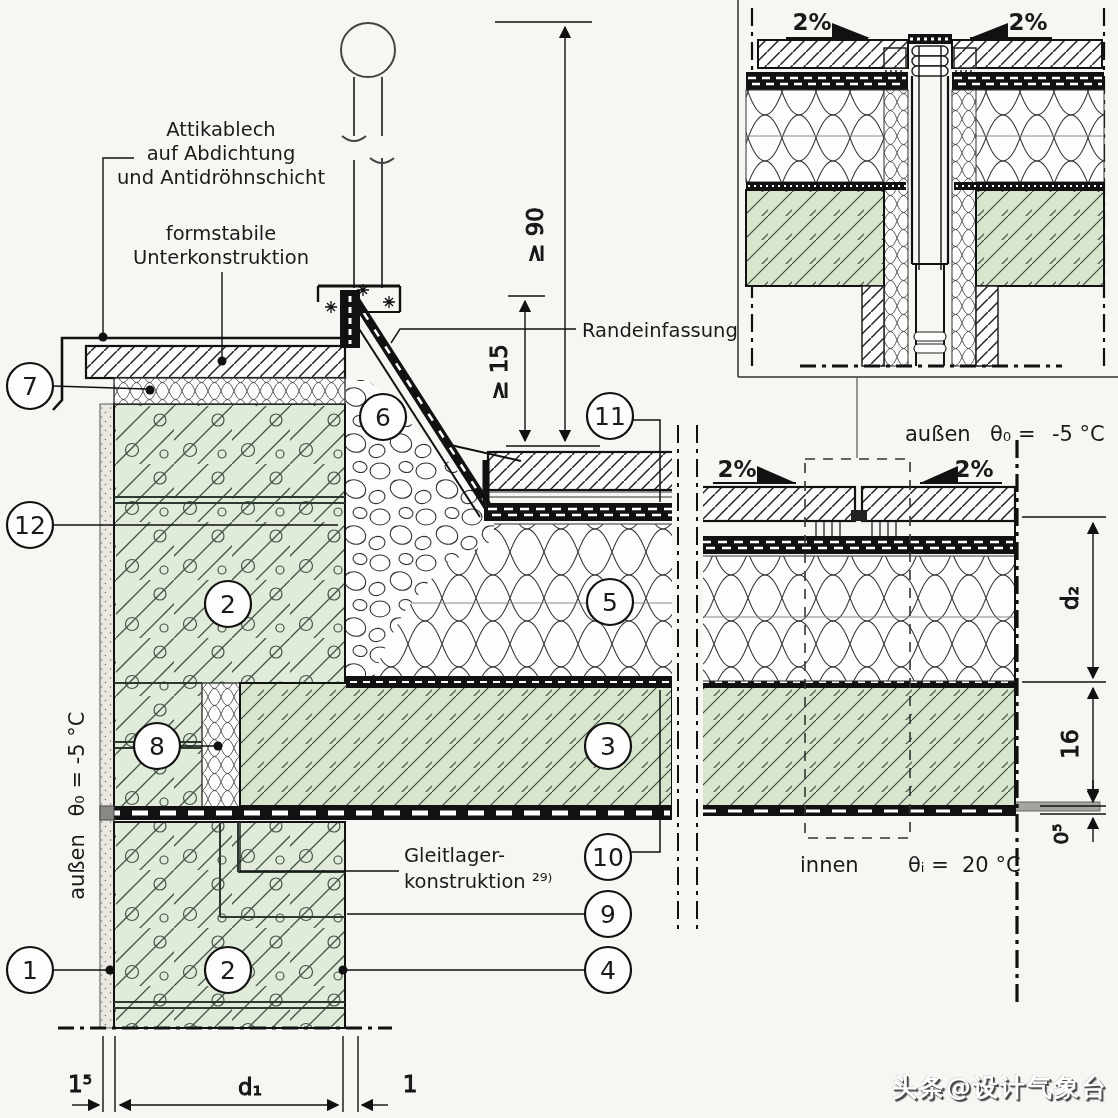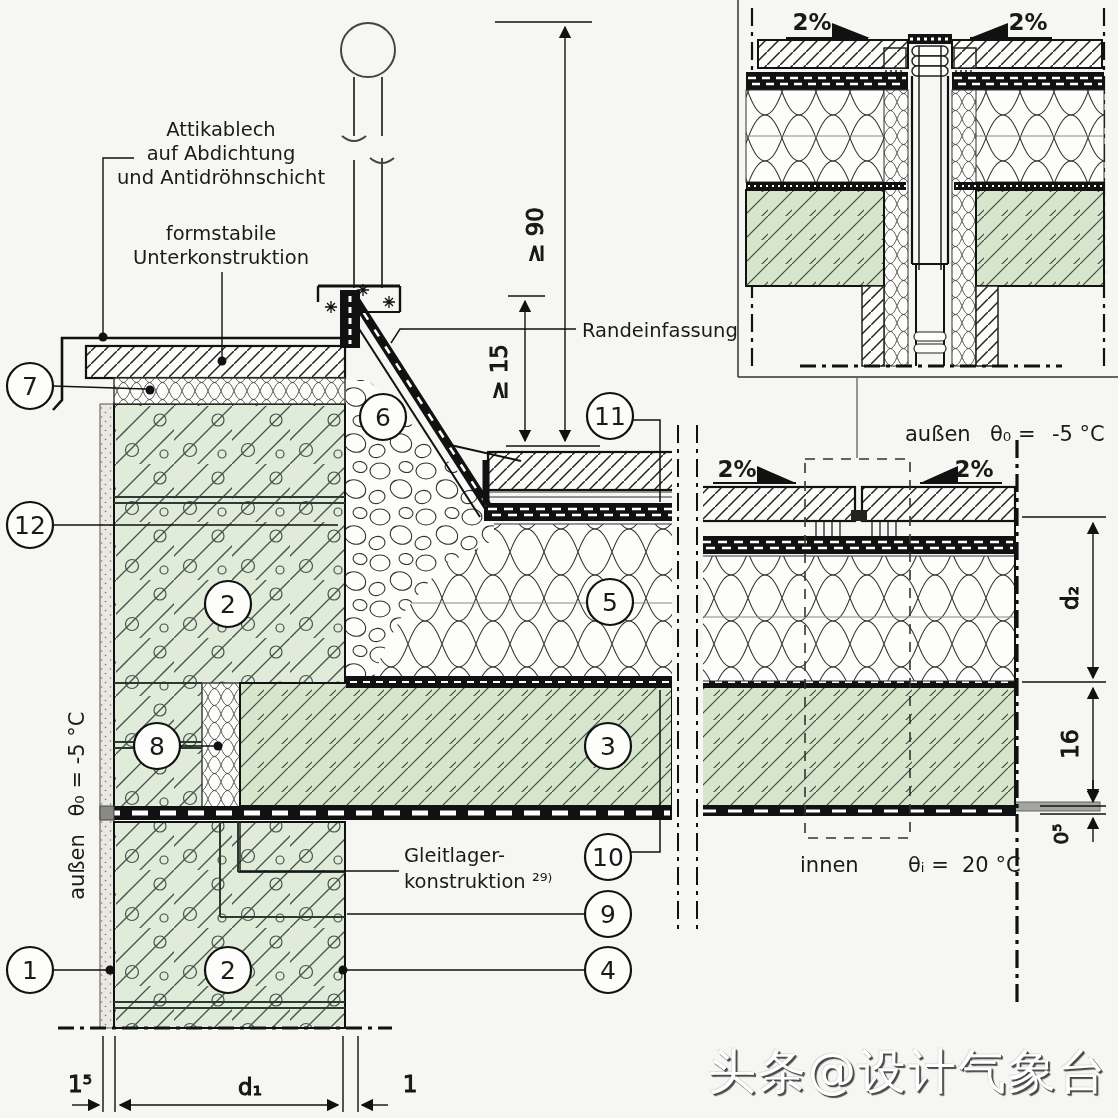--- a/index.html
+++ b/index.html
@@ -6,21 +6,21 @@
   .stage{position:relative;width:1118px;height:1118px;background:#f6f6f3;overflow:hidden;
          font-family:"DejaVu Sans","Liberation Sans",sans-serif;}
   svg{position:absolute;left:0;top:0;}
   svg text{fill:#1a1a1a;font-family:"DejaVu Sans","Liberation Sans",sans-serif;}
   .lbl{font-size:19.5px;}
   .dim{font-size:23px;}
   .dimS{font-size:20px;}
   .callout{font-size:25px;}
   .temp{font-size:21px;}
   .slope{font-size:23px;font-weight:bold;}
-  .watermark{position:absolute;right:10px;bottom:14px;font-size:48px;font-weight:normal;
+  .watermark{position:absolute;right:10px;bottom:14px;font-size:25px;font-weight:bold;
              color:#ffffff;letter-spacing:2px;
              text-shadow:2px 2px 1px #4a4a4a,-1px -1px 0px #e0e0e0,1px 1px 0px #333;
              font-family:"DejaVu Sans","Liberation Sans",sans-serif;}
 </style>
 </head>
 <body>
 
 <div class="stage">
 <svg width="1118" height="1118" viewBox="0 0 1118 1118">
 <defs>

